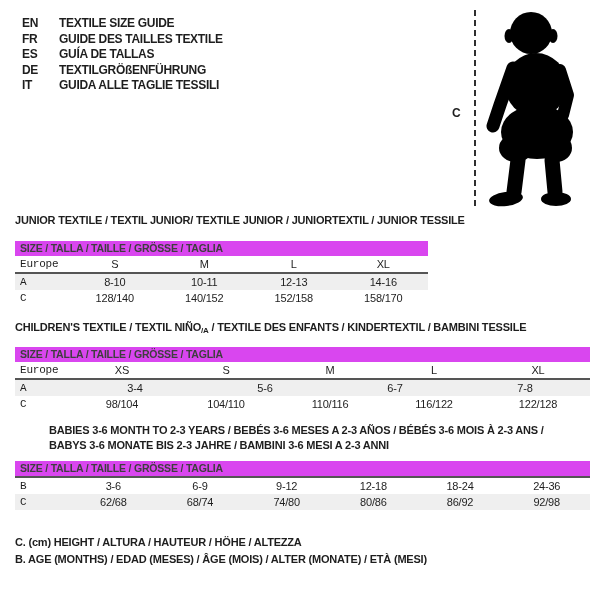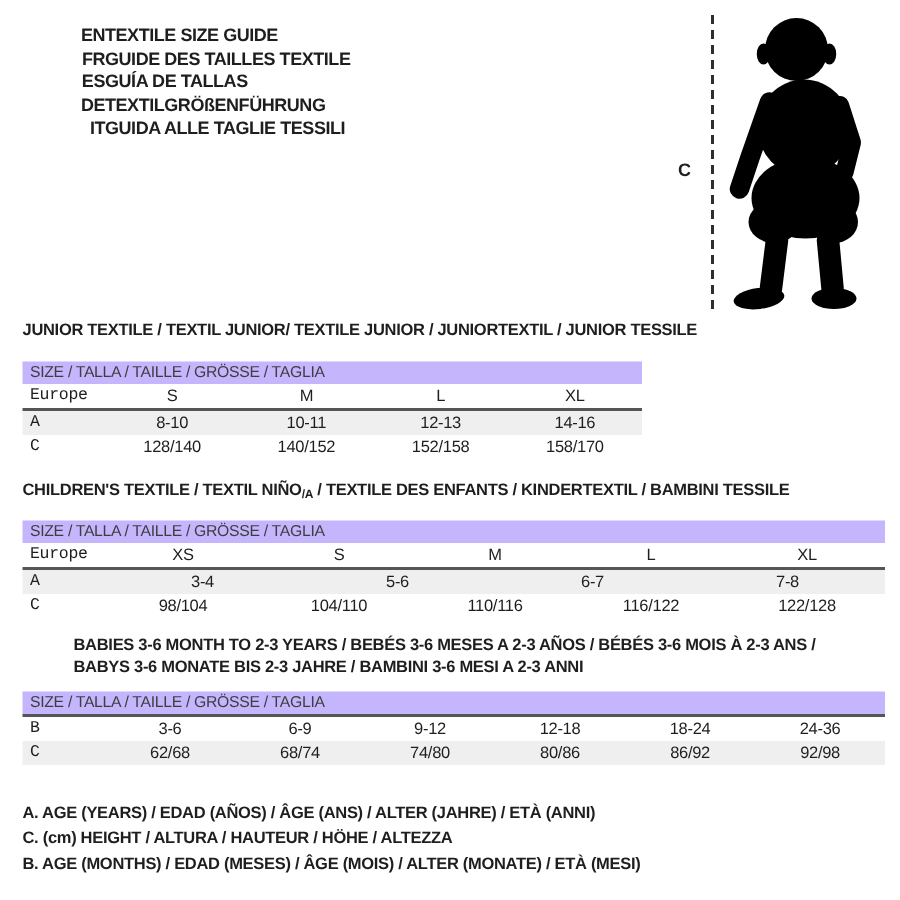--- a/index.html
+++ b/index.html
@@ -1,35 +1,35 @@
 <!DOCTYPE html>
 <html><head>
 <meta charset="utf-8">
 <style>
   html,body{margin:0;padding:0;background:#fff;}
   #page{
     position:relative;width:600px;height:600px;background:#ffffff;overflow:hidden;
     font-family:"Liberation Sans",sans-serif;color:#1e1e1e;
   }
   
-  #legend{position:absolute;left:33px;top:16px;text-align:right;}
+  #legend{position:absolute;left:22px;top:16px;}
   .legend-row{display:flex;height:15.5px;line-height:15.5px;}
   .legend-code{width:37px;font-size:12px;font-weight:700;letter-spacing:-0.3px;}
   .legend-label{font-size:12px;font-weight:700;letter-spacing:-0.3px;}
   
   #figure{position:absolute;left:0;top:0;width:600px;height:215px;}
   .dash-line{position:absolute;left:474px;top:10px;height:196px;width:0;border-left:2.5px dashed #2e2e2e;}
   .height-label{position:absolute;left:452px;top:106px;font-size:12px;font-weight:700;}
   .silhouette{position:absolute;left:480px;top:10px;}
   
   .section-title{position:absolute;left:15px;font-size:11px;font-weight:700;letter-spacing:-0.2px;white-space:nowrap;}
   .title-sub{font-size:8px;position:relative;top:2px;}
   .size-table{position:absolute;left:15px;}
-  .size-bar{height:15px;line-height:15px;background:#c4b5fd;color:#3e3e3e;
-            font-size:10.5px;font-weight:400;letter-spacing:-0.2px;padding-left:5px;box-sizing:border-box;}
+  .size-bar{height:15px;line-height:15px;background:#d946ef;color:#3e3e3e;
+            font-size:10.5px;font-weight:700;letter-spacing:-0.2px;padding-left:5px;box-sizing:border-box;}
   .trow{display:flex;height:16px;line-height:16px;font-size:11px;letter-spacing:-0.2px;}
   .trow.shaded{background:#efefef;}
   .tlabel{width:55px;padding-left:5px;box-sizing:border-box;text-align:left;font-family:Liberation Mono, monospace;}
   .tcell{flex:1;text-align:center;}
   .rule{height:2px;background:#555;}
   #junior-table{top:241px;width:413px;}
   #junior-title{top:214px;}
   #children-table{top:347px;width:575px;}
   #children-title{top:321px;}
   #babies-table{top:461px;width:575px;}
@@ -163,18 +163,17 @@
       <span class="tcell">62/68</span>
       <span class="tcell">68/74</span>
       <span class="tcell">74/80</span>
       <span class="tcell">80/86</span>
       <span class="tcell">86/92</span>
       <span class="tcell">92/98</span>
     </div>
   </div>
 
   <div id="footnotes">
-    <div class="footnote">A. AGE (YEARS) / EDAD (AÑOS) / ÂGE (ANS) / ALTER (JAHRE) / ETÀ (ANNI)</div>
     <div class="footnote">C. (cm) HEIGHT / ALTURA / HAUTEUR / HÖHE / ALTEZZA</div>
     <div class="footnote">B. AGE (MONTHS) / EDAD (MESES) / ÂGE (MOIS) / ALTER (MONATE) / ETÀ (MESI)</div>
   </div>
 
 </div>
 
 </body></html>

